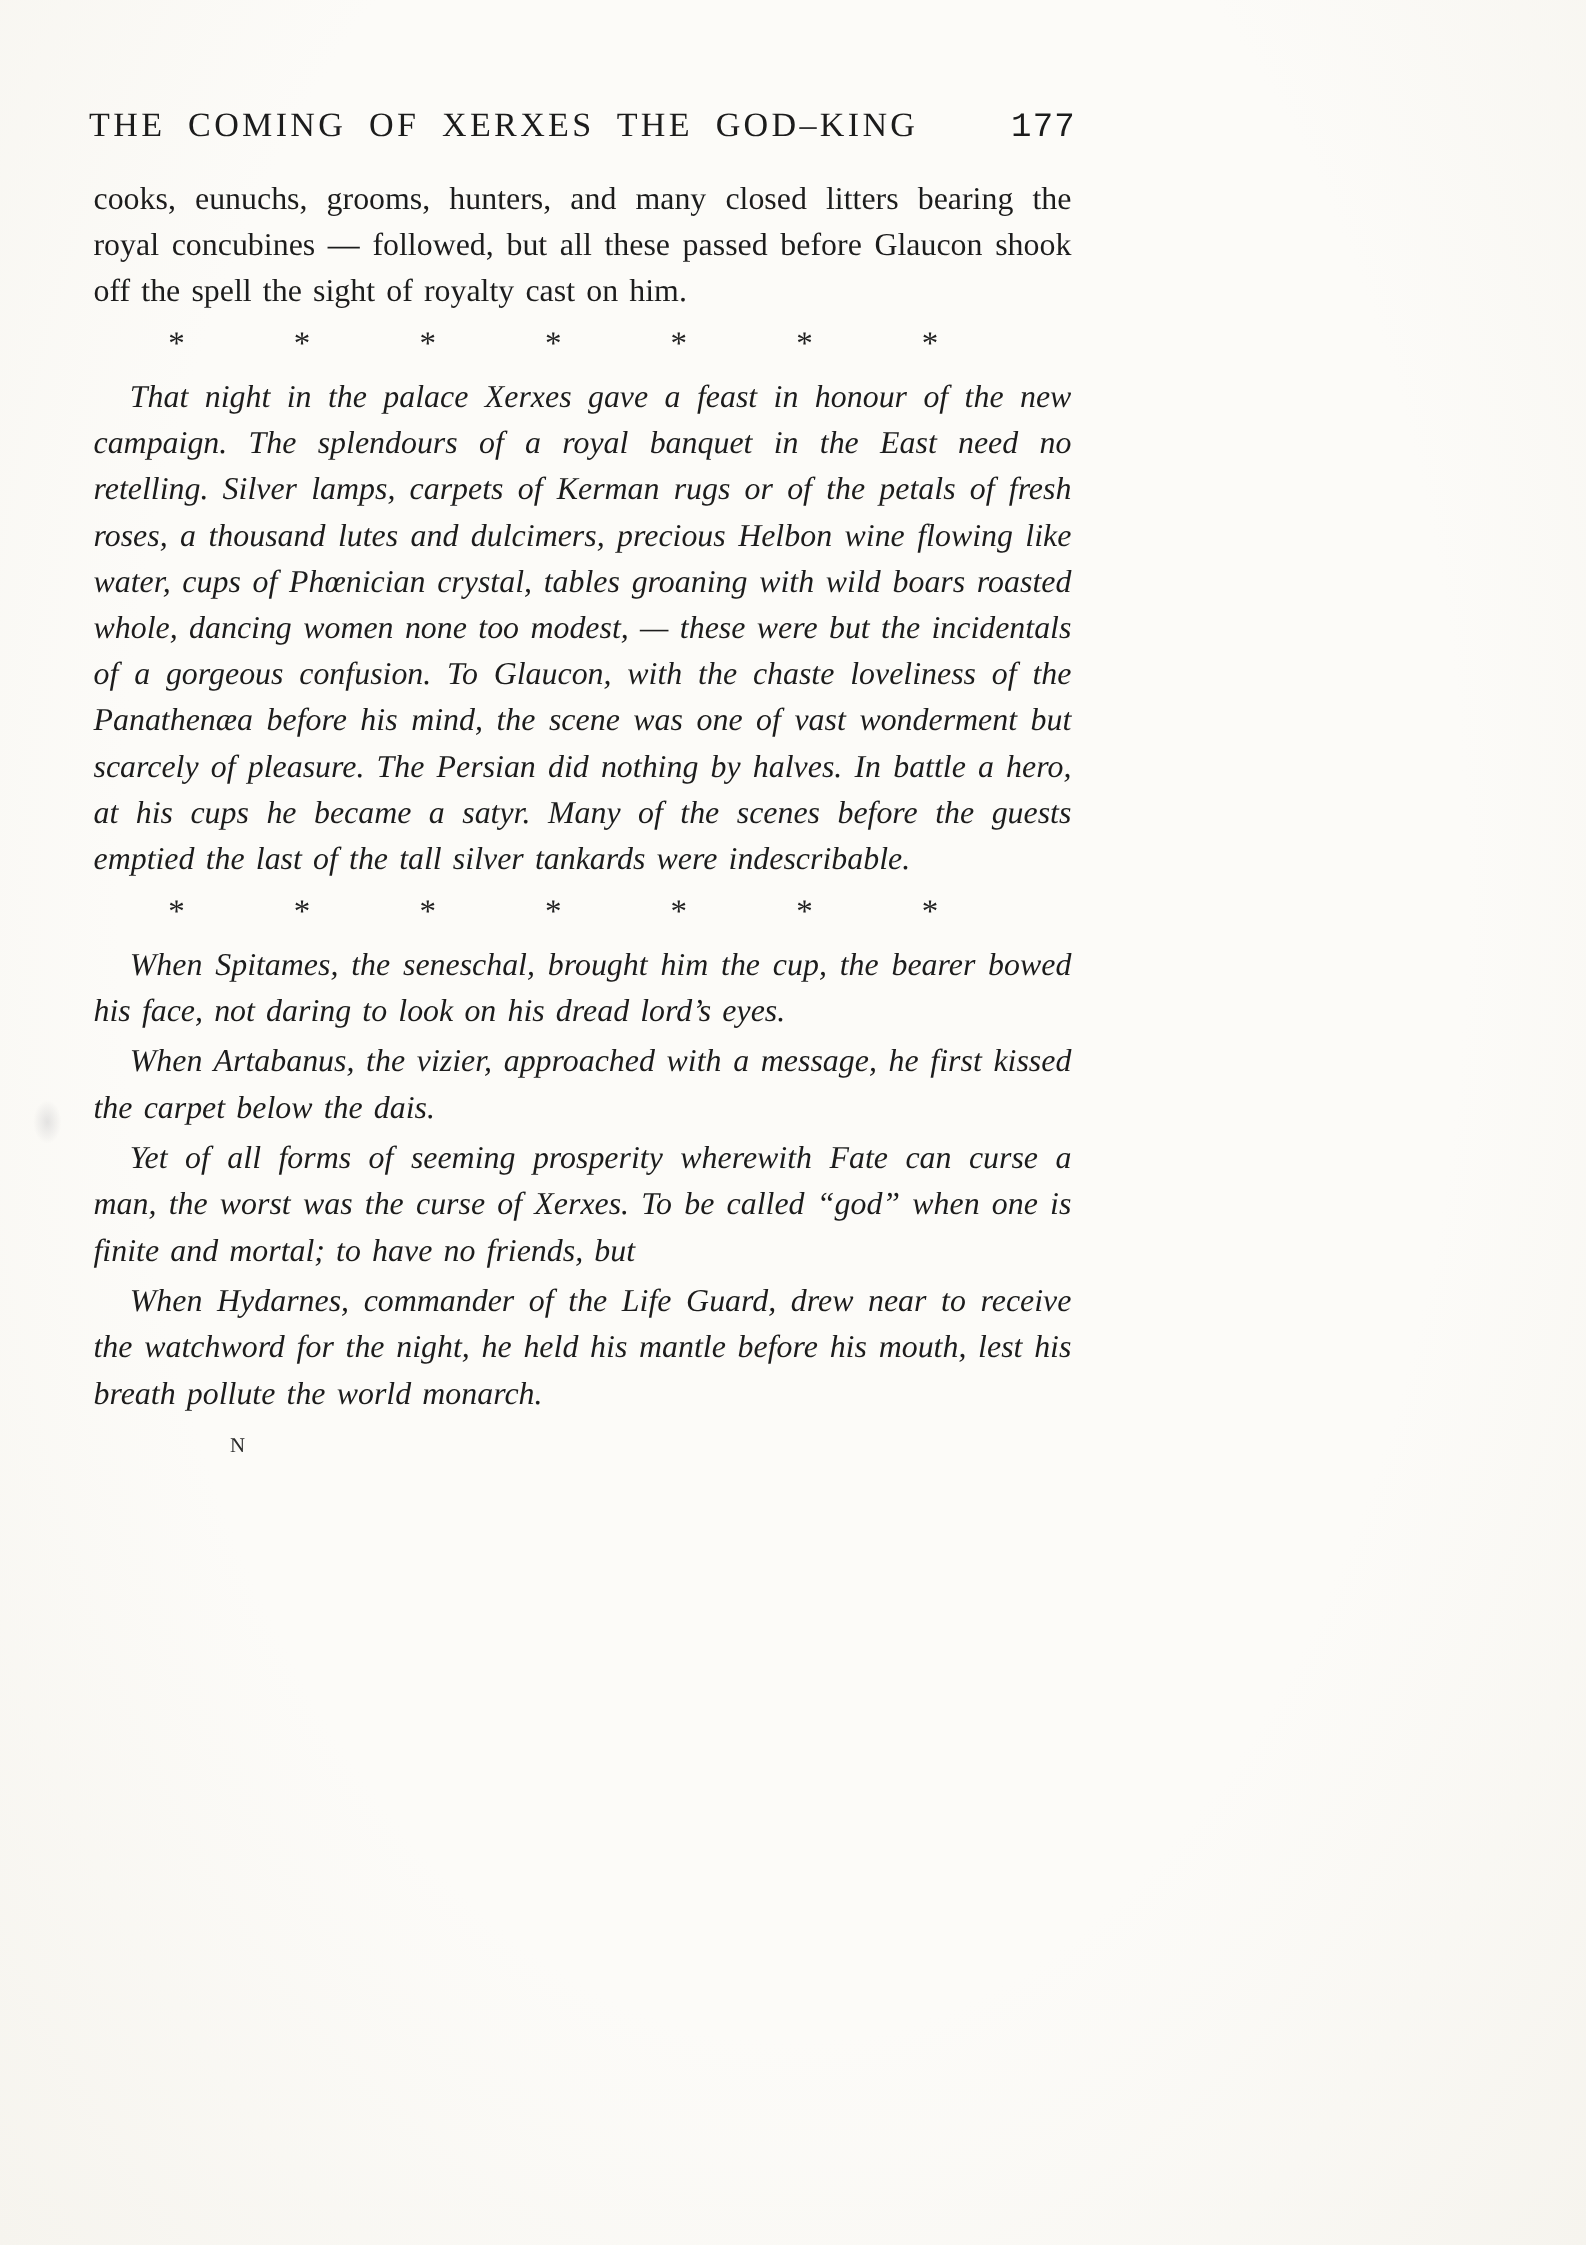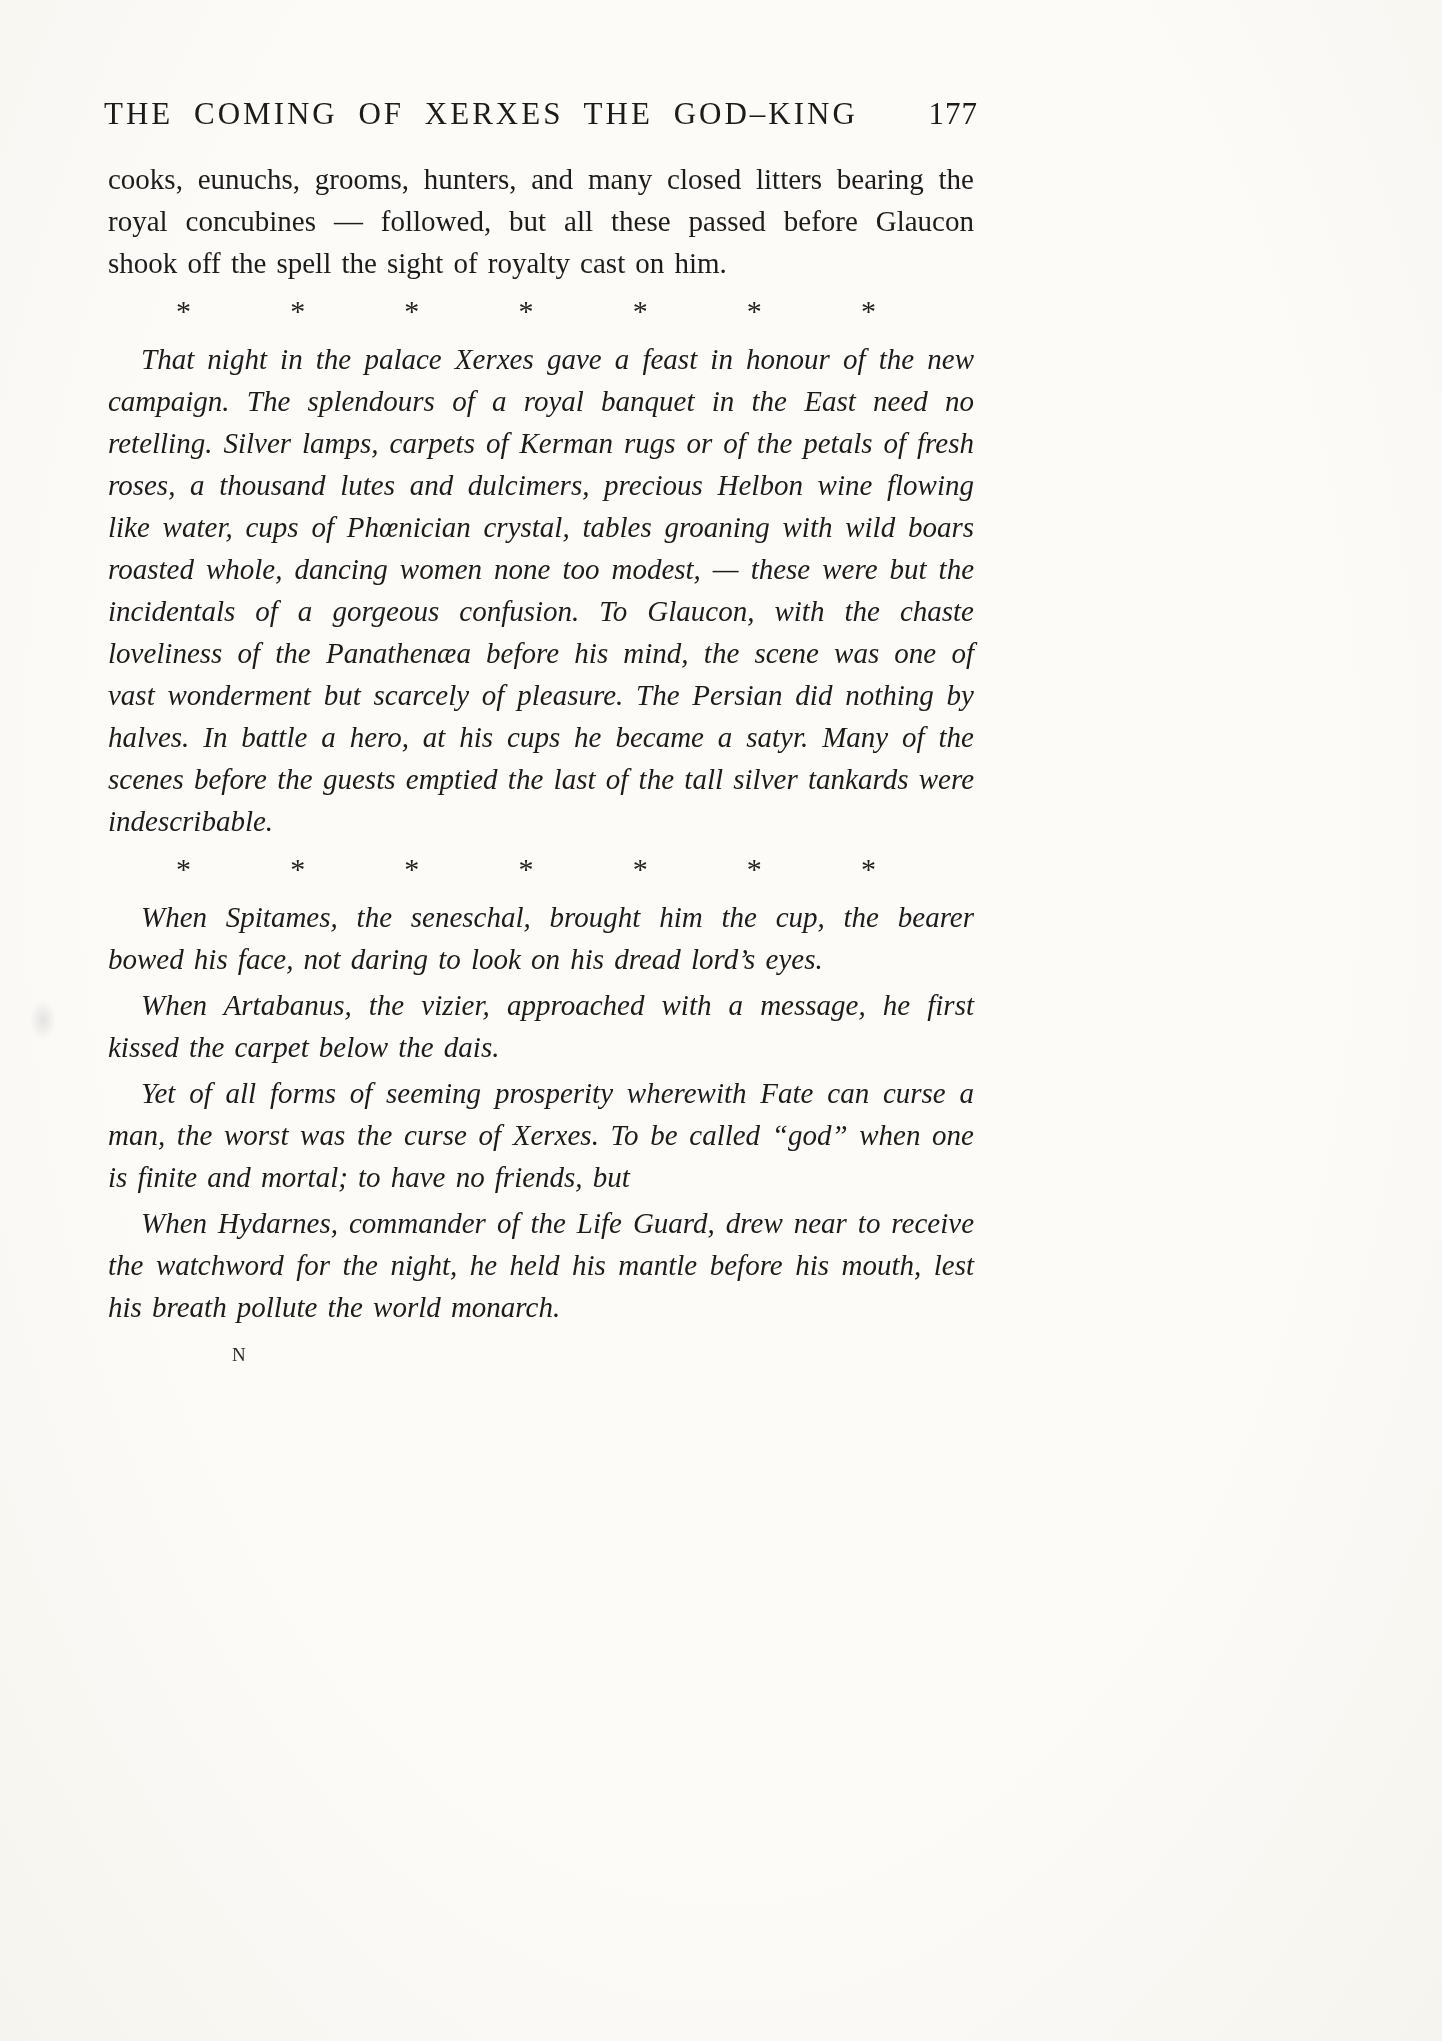--- a/index.html
+++ b/index.html
@@ -11,21 +11,21 @@
     position: relative;
     width: 1442px;
     height: 2041px;
     margin: 0 auto;
     background: #fbfaf6;
     background-image: radial-gradient(ellipse at 50% 40%, #fcfbf8 60%, #f6f4ee 100%);
     color: #1c1c1c;
     font-family: "Liberation Serif", "DejaVu Serif", serif;
     overflow: hidden;
     box-sizing: border-box;
-    padding: 96px 464px 0 104px;
+    padding: 96px 464px 0 81px;
   }
   .smudge {
     position: absolute;
     left: 30px;
     top: 1000px;
     width: 26px;
     height: 40px;
     background: radial-gradient(ellipse, rgba(120,120,130,0.18), rgba(120,120,130,0) 70%);
     pointer-events: none;
   }
@@ -35,20 +35,21 @@
     align-items: baseline;
     font-size: 31px;
     letter-spacing: 3px;
     word-spacing: 10px;
     margin-bottom: 26px;
     white-space: nowrap;
   }
   .running-head .page-number {
     letter-spacing: 1px;
     word-spacing: 0;
+    font-family: Liberation Mono, monospace;
   }
   p.body-par {
     margin: 4px;
     font-size: 29px;
     line-height: 42px;
     text-align: justify;
     word-spacing: 0.10em;
   }
   p.indent {
     text-indent: 33px;

